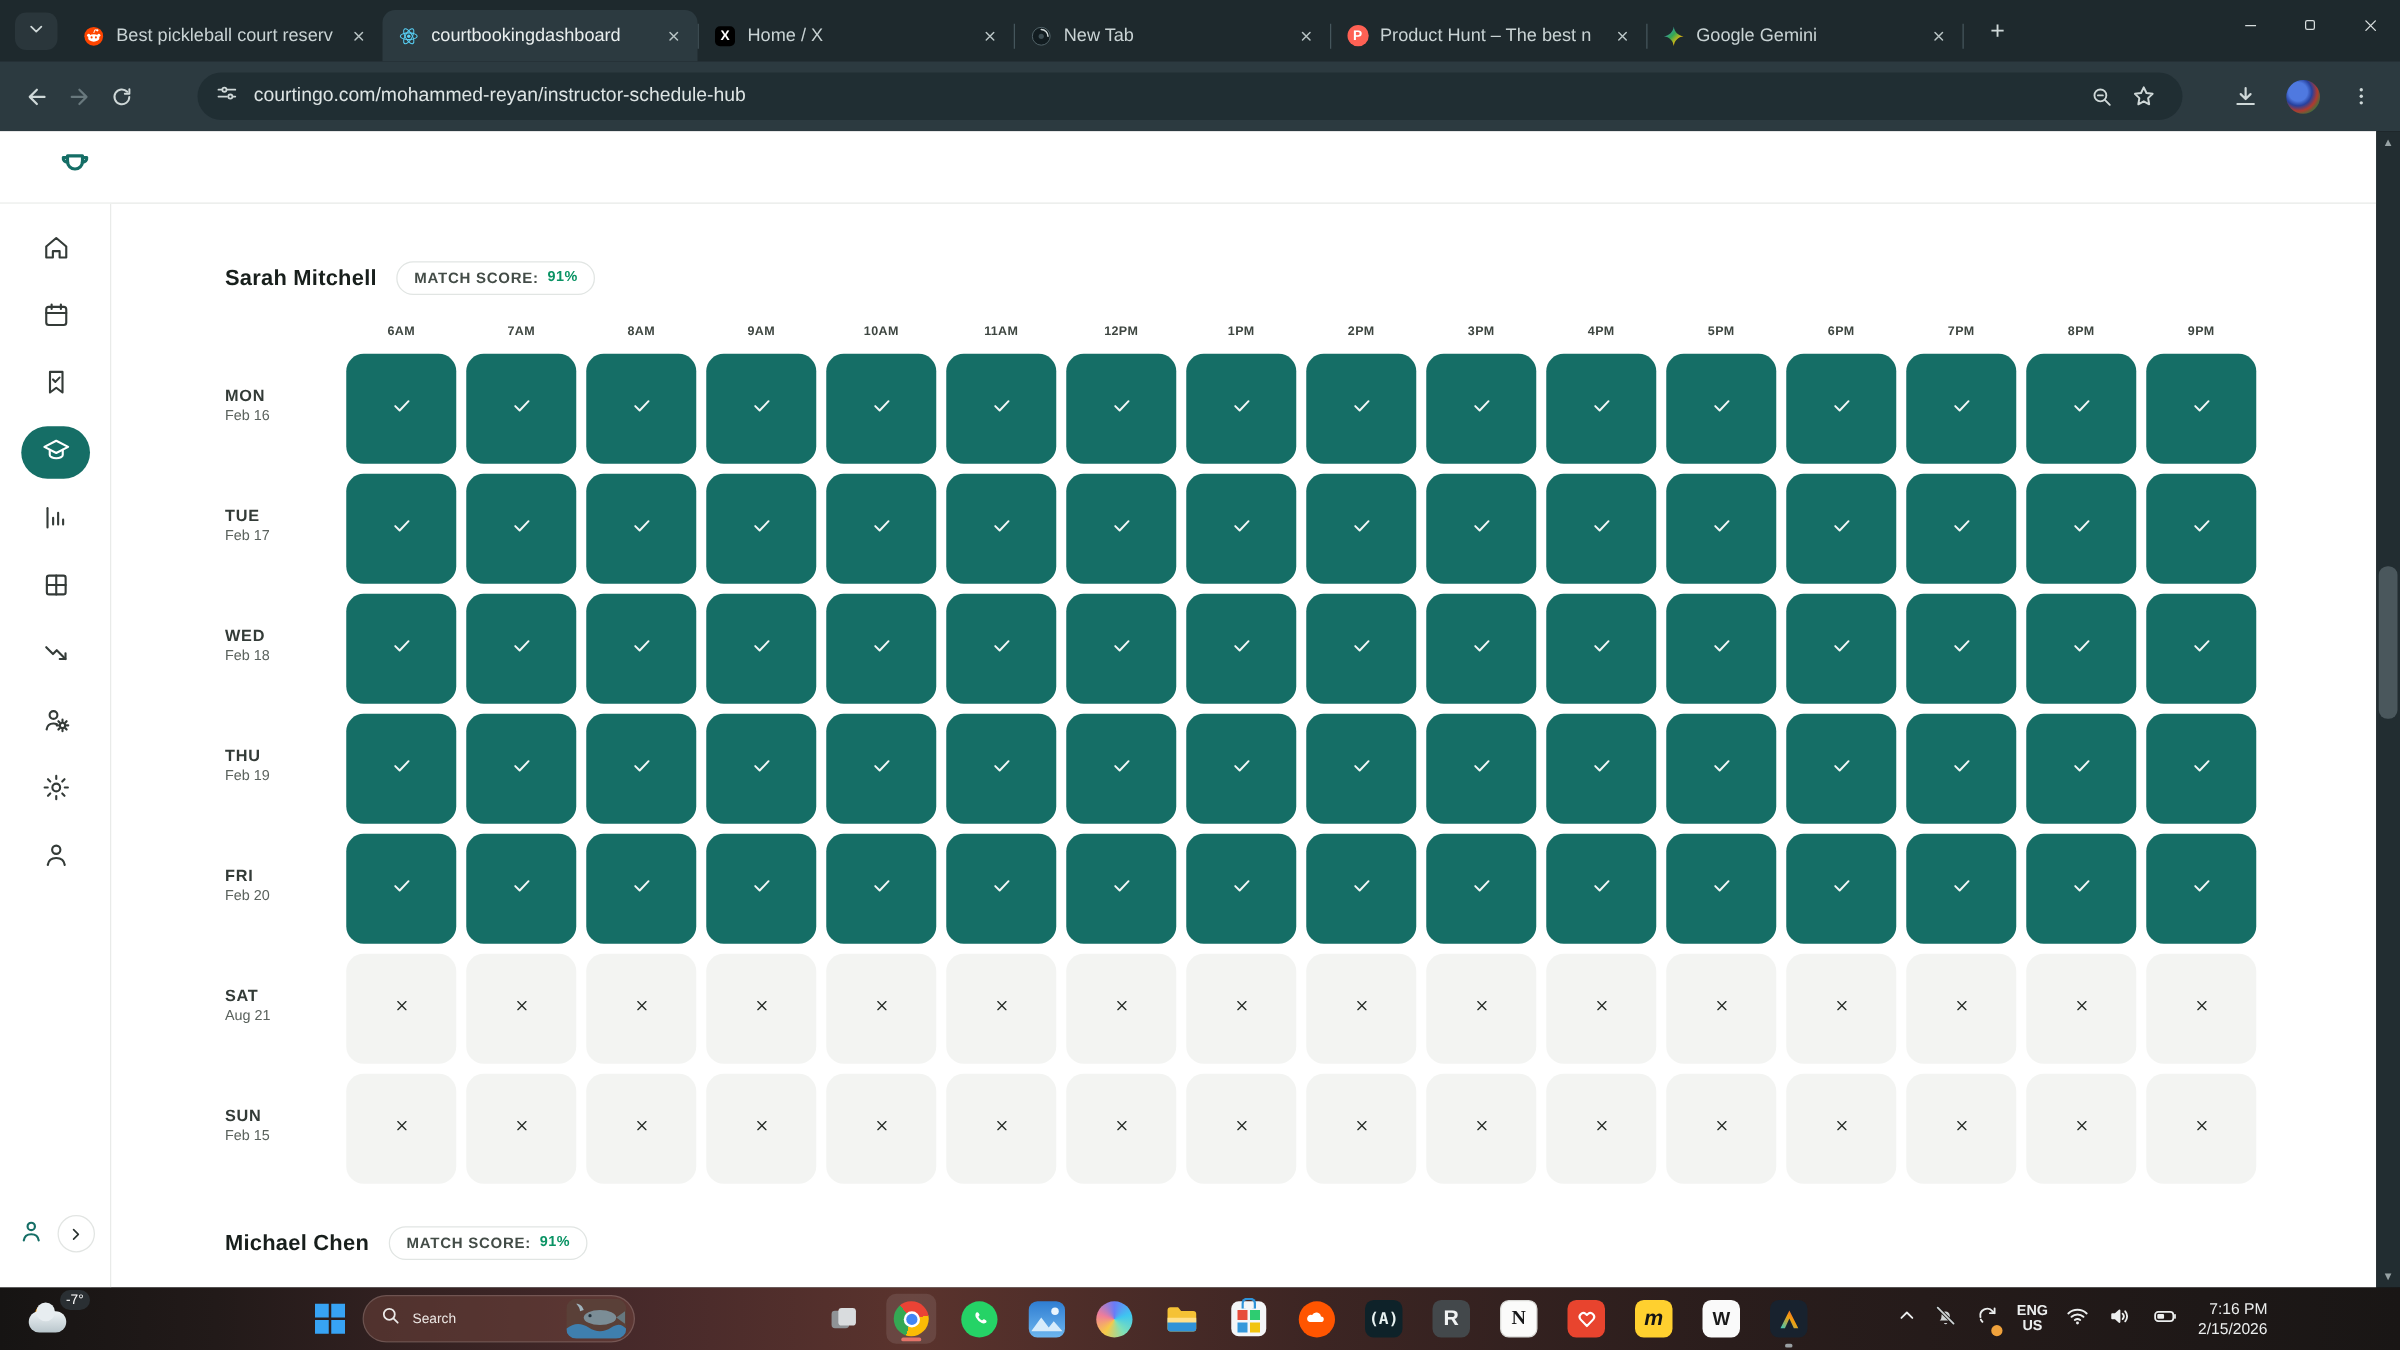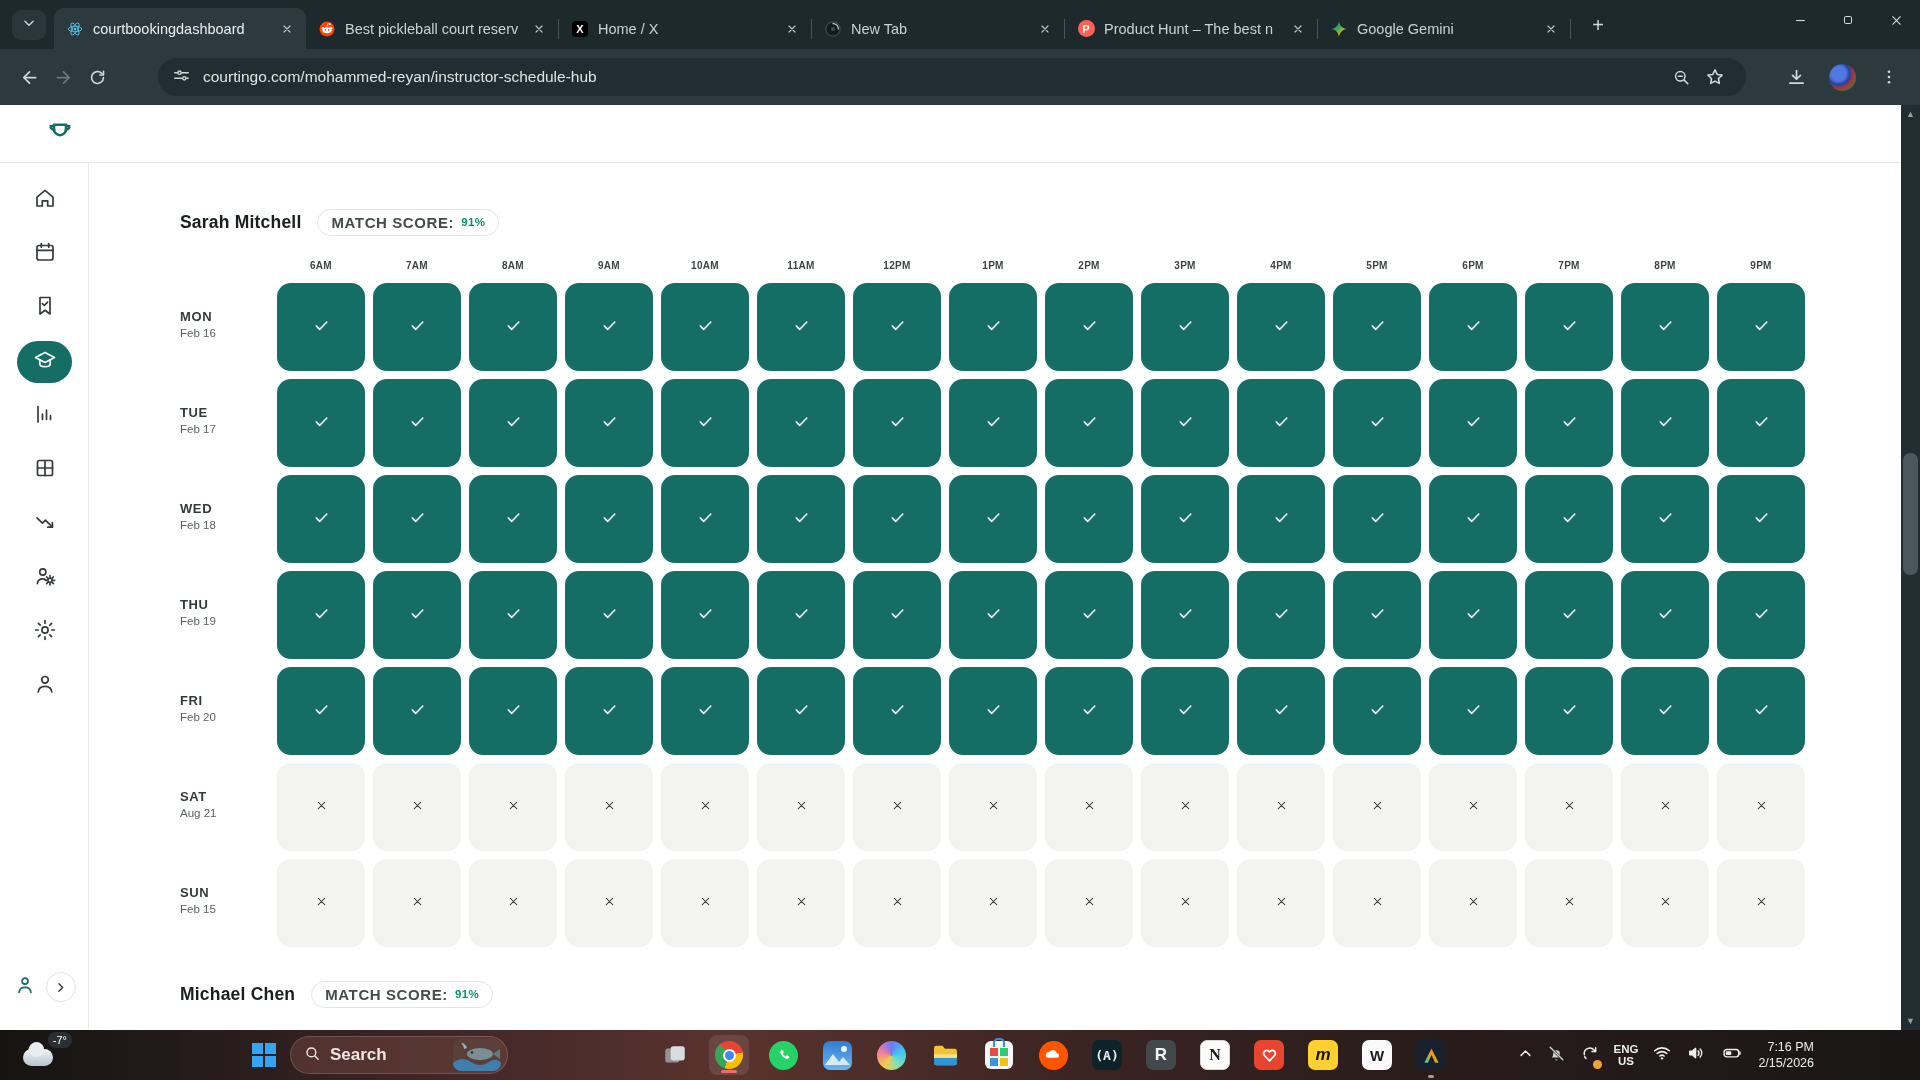--- a/index.html
+++ b/index.html
@@ -62,21 +62,21 @@
     justify-content:center; gap:10px; }
   .collapse-btn { width:30px; height:30px; border-radius:50%; border:1px solid #e2e5e3; display:flex;
     align-items:center; justify-content:center; color:#2a3230; background:#fff; }
 
   .content { position:absolute; top:58px; left:89px; width:1812px; height:867px; overflow:hidden; }
   .sec-head { display:flex; align-items:center; gap:16px; margin:46px 0 0 91px; height:26px; }
   .sec-head.second { margin-top:34px; }
   .inst-name { font-size:17.5px; font-weight:bold; color:#181f1c; letter-spacing:.2px; }
   .score-pill { height:27px; border:1px solid #e1e5e3; border-radius:14px; display:flex; align-items:center;
     padding:0 13px; gap:7px; background:#fff; }
-  .score-label { font-size:15px; font-weight:bold; color:#434c47; letter-spacing:.6px; }
+  .score-label { font-size:12px; font-weight:bold; color:#434c47; letter-spacing:.6px; }
   .score-val { font-size:11.5px; font-weight:bold; color:#0a9364; letter-spacing:.4px; }
 
   .sched-grid { display:grid; grid-template-columns:89px repeat(16, 88px); grid-auto-rows:88px;
     gap:8px; margin:12px 0 0 91px; }
   .hour-row { display:grid; grid-template-columns:89px repeat(16, 88px); gap:8px; height:24px; margin:12px 0 0 91px; }
   .hour-cell { display:flex; align-items:flex-end; justify-content:center; font-size:10px; font-weight:bold;
     color:#3e4641; letter-spacing:.3px; }
   .day-cell { display:flex; flex-direction:column; padding-top:26px; }
   .day-name { font-size:13px; font-weight:bold; color:#333b37; letter-spacing:.6px; }
   .day-date { font-size:11.5px; color:#5a625d; margin-top:3px; }
@@ -100,21 +100,21 @@
   .wcloud { position:absolute; left:1px; top:15px; width:30px; height:17px; border-radius:10px;
     background:linear-gradient(#eef3f5,#b9c6cc); }
   .wcloud:before { content:""; position:absolute; left:6px; top:-7px; width:15px; height:15px; border-radius:50%;
     background:#e7edf0; }
   .winlogo { position:absolute; left:252px; top:13px; width:25px; height:25px; display:grid;
     grid-template-columns:11px 11px; grid-template-rows:11px 11px; gap:2px; }
   .winlogo div { background:#37a3f4; }
   .searchpill { position:absolute; left:290px; top:6px; width:218px; height:38px; border-radius:19px;
     background:rgba(118,71,63,.48); border:1px solid rgba(255,255,255,.16); display:flex; align-items:center;
     padding:0 6px 0 13px; gap:9px; color:#eceae8; }
-  .searchtext { font-size:17px; color:#ece7e4; flex:1;font-weight:bold; }
+  .searchtext { font-size:11px; color:#ece7e4; flex:1; }
   .search-img { width:48px; height:32px; border-radius:8px; overflow:hidden; flex:none; }
   .task-icons { position:absolute; left:648px; top:0; height:50px; display:flex; align-items:center; }
   .ticon { width:54px; height:50px; display:flex; align-items:center; justify-content:center; position:relative; }
   .ticon .box { width:40px; height:40px; border-radius:8px; display:flex; align-items:center; justify-content:center; position:relative; }
   .ticon.highlight .box { background:rgba(255,255,255,.10); }
   .runline { position:absolute; bottom:2px; left:50%; transform:translateX(-50%); width:16px; height:3px;
     border-radius:2px; background:#e57368; }
   .rundot { position:absolute; bottom:2px; left:50%; transform:translateX(-50%); width:6px; height:3px;
     border-radius:2px; background:#9aa0a3; }
   .appsq { width:30px; height:30px; border-radius:7px; display:flex; align-items:center; justify-content:center;
@@ -130,50 +130,50 @@
 
   <div class="tabbar">
     <div class="tab-search">
       <span>
         <svg width="14" height="14" viewBox="0 0 24 24" fill="none" stroke="currentColor" stroke-width="2.4" stroke-linecap="round" stroke-linejoin="round">
             <path d="M5 9l7 7 7-7"></path>
           </svg>
       </span>
     </div>
     <div class="tabs" id="tabs">
-        <div class="tab active">
-          <span class="favicon">
-            <svg width="18" height="18" viewBox="0 0 24 24" fill="none" stroke="#58d0f5" stroke-width="1.1">
-              <ellipse cx="12" cy="12" rx="9" ry="3.6"></ellipse>
-              <ellipse cx="12" cy="12" rx="9" ry="3.6" transform="rotate(60 12 12)"></ellipse>
-              <ellipse cx="12" cy="12" rx="9" ry="3.6" transform="rotate(120 12 12)"></ellipse>
-              <circle cx="12" cy="12" r="1.8" fill="#58d0f5" stroke="none"></circle>
-            </svg>
-          </span>
-          <span class="tlabel">courtbookingdashboard</span>
-          <span class="tclose">
-            <svg width="12" height="12" viewBox="0 0 24 24" stroke="currentColor" stroke-width="2.4" fill="none" stroke-linecap="round">
-              <path d="M6 6l12 12M18 6 6 18"></path>
-            </svg>
-          </span>
-        </div>
         <div class="tab">
           <span class="favicon">
             <svg width="18" height="18" viewBox="0 0 24 24">
               <circle cx="12" cy="12" r="10" fill="#ff4500"></circle>
               <ellipse cx="12" cy="13.8" rx="6" ry="4" fill="#fff"></ellipse>
               <circle cx="6.6" cy="11" r="1.7" fill="#fff"></circle>
               <circle cx="17.4" cy="11" r="1.7" fill="#fff"></circle>
               <circle cx="9.7" cy="13.2" r="1.1" fill="#ff4500"></circle>
               <circle cx="14.3" cy="13.2" r="1.1" fill="#ff4500"></circle>
               <circle cx="15.8" cy="5.6" r="1.2" fill="#fff"></circle>
               <path d="M12 8.5l1.2-3.4 2.4.5" stroke="#fff" stroke-width="1" fill="none"></path>
             </svg>
           </span>
           <span class="tlabel">Best pickleball court reserv</span>
+          <span class="tclose">
+            <svg width="12" height="12" viewBox="0 0 24 24" stroke="currentColor" stroke-width="2.4" fill="none" stroke-linecap="round">
+              <path d="M6 6l12 12M18 6 6 18"></path>
+            </svg>
+          </span>
+        </div>
+        <div class="tab active">
+          <span class="favicon">
+            <svg width="18" height="18" viewBox="0 0 24 24" fill="none" stroke="#58d0f5" stroke-width="1.1">
+              <ellipse cx="12" cy="12" rx="9" ry="3.6"></ellipse>
+              <ellipse cx="12" cy="12" rx="9" ry="3.6" transform="rotate(60 12 12)"></ellipse>
+              <ellipse cx="12" cy="12" rx="9" ry="3.6" transform="rotate(120 12 12)"></ellipse>
+              <circle cx="12" cy="12" r="1.8" fill="#58d0f5" stroke="none"></circle>
+            </svg>
+          </span>
+          <span class="tlabel">courtbookingdashboard</span>
           <span class="tclose">
             <svg width="12" height="12" viewBox="0 0 24 24" stroke="currentColor" stroke-width="2.4" fill="none" stroke-linecap="round">
               <path d="M6 6l12 12M18 6 6 18"></path>
             </svg>
           </span>
         </div>
         <div class="tabsep"></div>
         <div class="tab">
           <span class="favicon">
             <div class="fav-square" style="background:#000">X</div>

